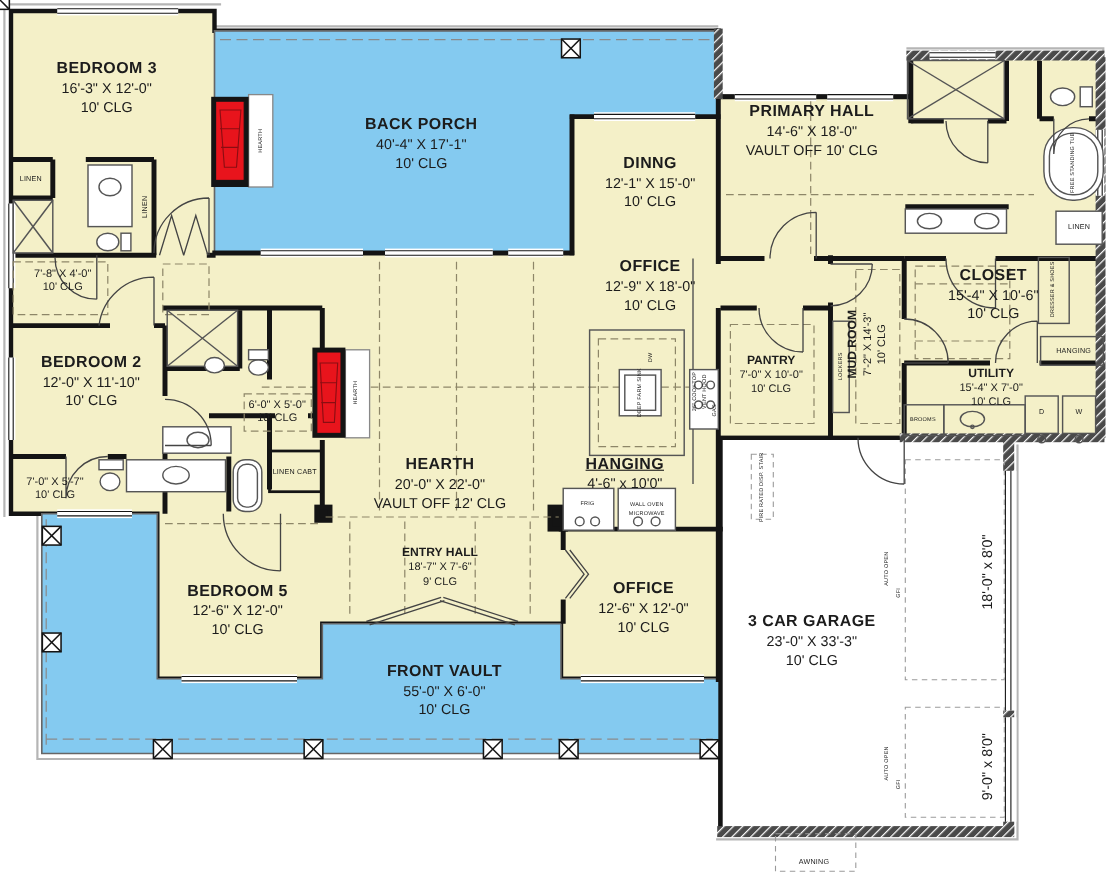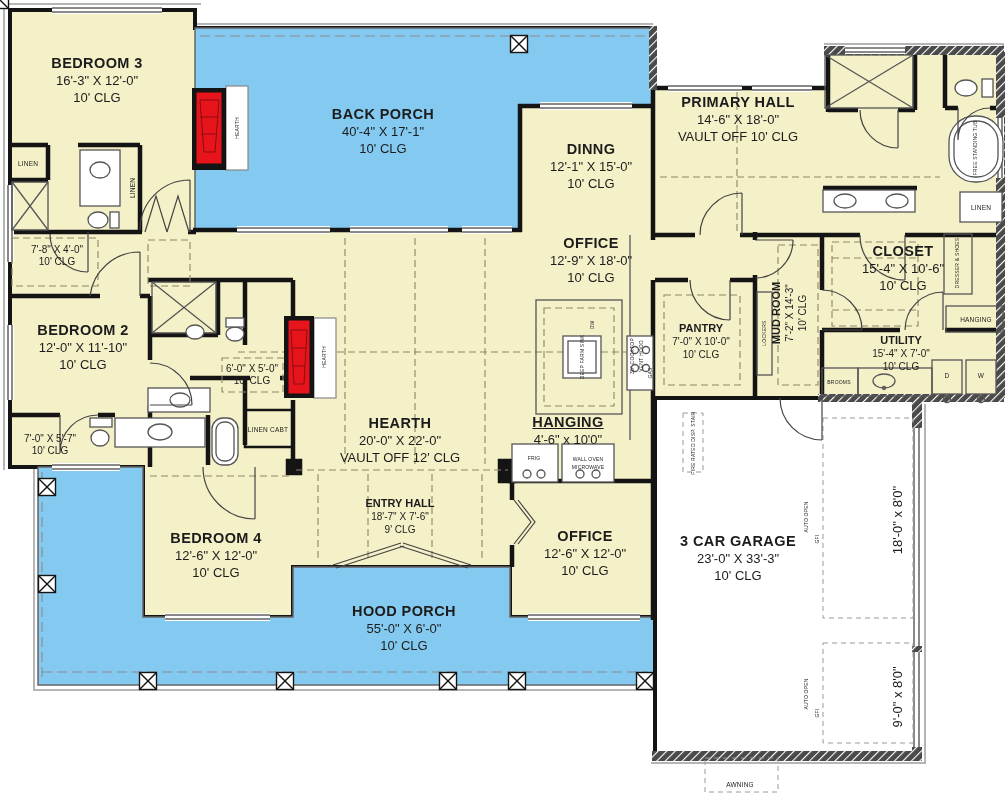--- a/index.html
+++ b/index.html
@@ -418,35 +418,35 @@
   <div class="lbl lbl-lg" style="left:568px;top:431px">
     <div class="rn ul">HANGING</div>
     <div class="rd">4'-6" x 10'0"</div>
   </div>
   <div class="lbl lbl-md" style="left:400px;top:516px">
     <div class="rn">ENTRY HALL</div>
     <div class="rd">18'-7" X 7'-6"</div>
     <div class="rc">9' CLG</div>
   </div>
   <div class="lbl lbl-lg" style="left:216px;top:555px">
-    <div class="rn">BEDROOM 4</div>
+    <div class="rn">BEDROOM 5</div>
     <div class="rd">12'-6" X 12'-0"</div>
     <div class="rc">10' CLG</div>
   </div>
   <div class="lbl lbl-lg" style="left:585px;top:553px">
     <div class="rn">OFFICE</div>
     <div class="rd">12'-6" X 12'-0"</div>
     <div class="rc">10' CLG</div>
   </div>
   <div class="lbl lbl-lg" style="left:404px;top:628px">
-    <div class="rn">HOOD PORCH</div>
+    <div class="rn">FRONT VAULT</div>
     <div class="rd">55'-0" X 6'-0"</div>
     <div class="rc">10' CLG</div>
   </div>
-  <div class="lbl lbl-lg" style="left:738px;top:558px">
+  <div class="lbl lbl-lg" style="left:738px;top:583px">
     <div class="rn">3 CAR GARAGE</div>
     <div class="rd">23'-0" X 33'-3"</div>
     <div class="rc">10' CLG</div>
   </div>
 
   <div class="lbl lbl-sm" style="left:57px;top:256px">
     <div>7'-8" X 4'-0"</div>
     <div>10' CLG</div>
   </div>
   <div class="lbl lbl-sm" style="left:252px;top:375px">

